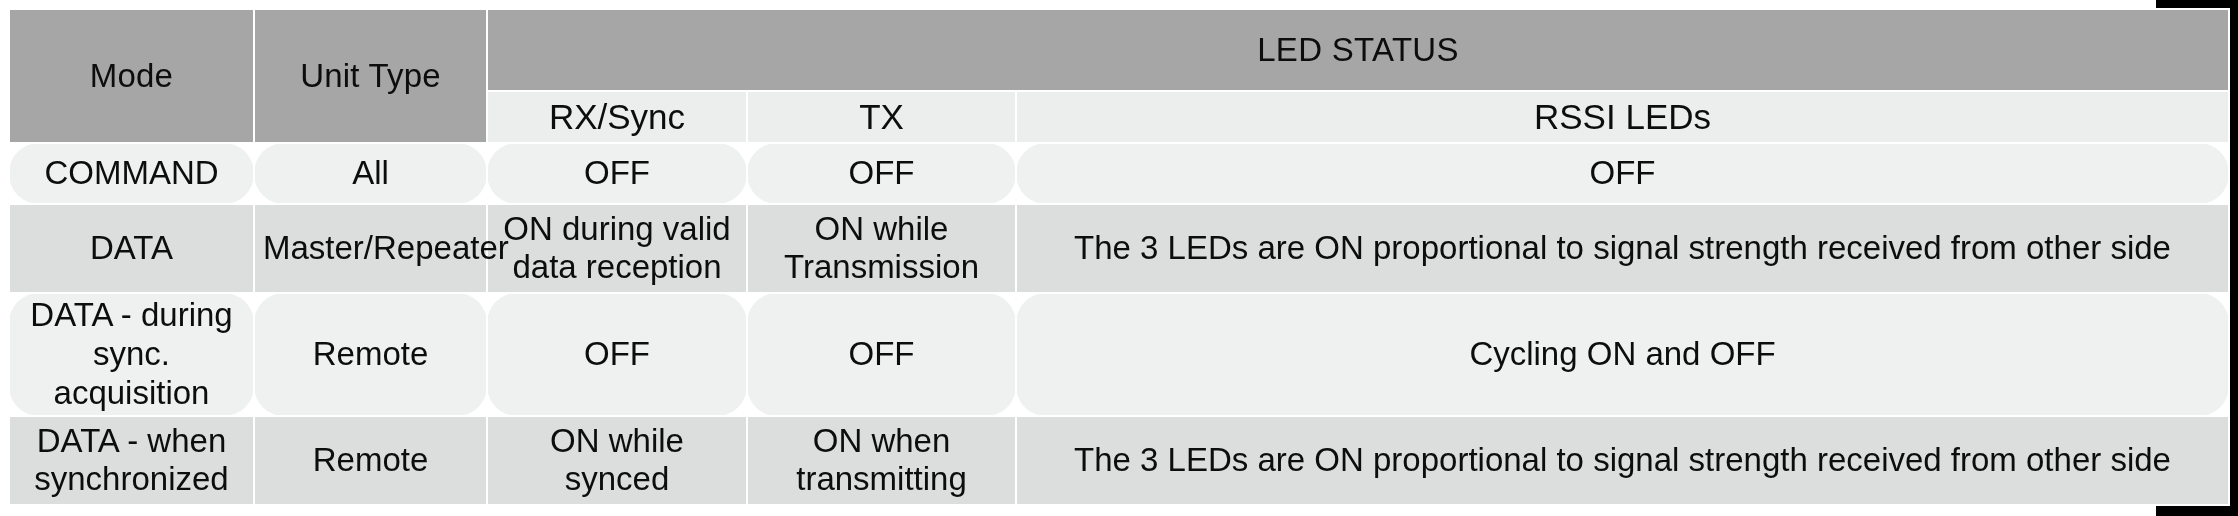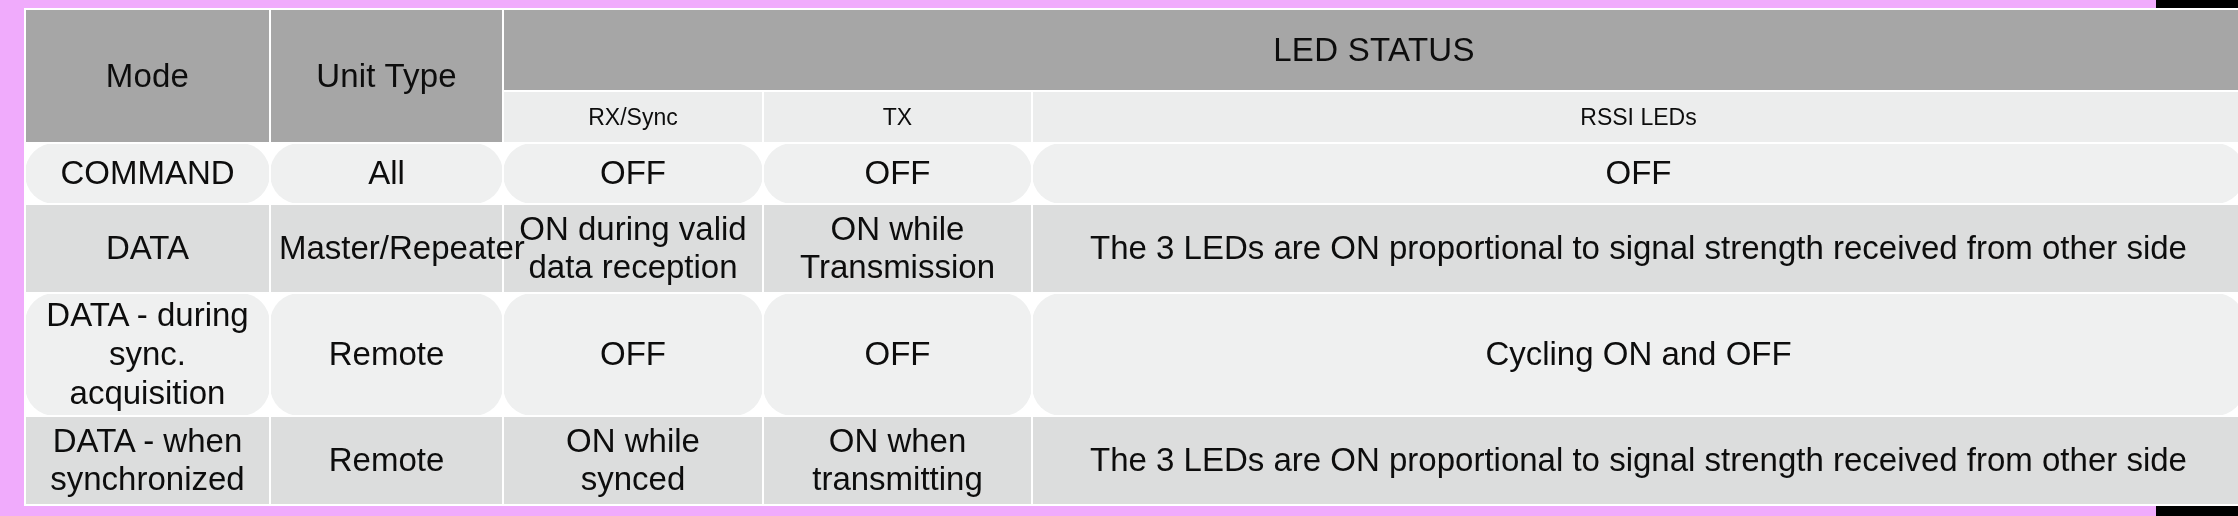--- a/index.html
+++ b/index.html
@@ -14,23 +14,23 @@
     font-family: "Liberation Sans", sans-serif;
   }
 
   
   .table-frame {
     position: absolute;
     left: 0;
     top: 0;
     width: 2156px;
     height: 516px;
-    background: #f0abfc;
+    background: #ffffff;
     box-sizing: border-box;
-    padding: 8px 10px 10px 24px;
+    padding: 8px 10px 10px 8px;
   }
 
   table.led-table {
     width: 100%;
     height: 100%;
     border-collapse: collapse;
     table-layout: fixed;
     background: #ffffff;
   }
 
@@ -59,21 +59,21 @@
     font-weight: bold;
     font-size: 33px;
     letter-spacing: 0.3px;
     margin-top: 20px;
   }
 
   
   .hdr-sub {
     background: #eceded;
     color: #0d0d0d;
-    font-size: 23px;
+    font-size: 35px;
     margin-top: 23px;
   }
 
   
   .row-light td { background: #eff0f0; border-radius: 30px; }
   .row-dark  td { background: #dcdddd; }
 
   .cell-text {
     font-size: 33px;
     color: #0d0d0d;

